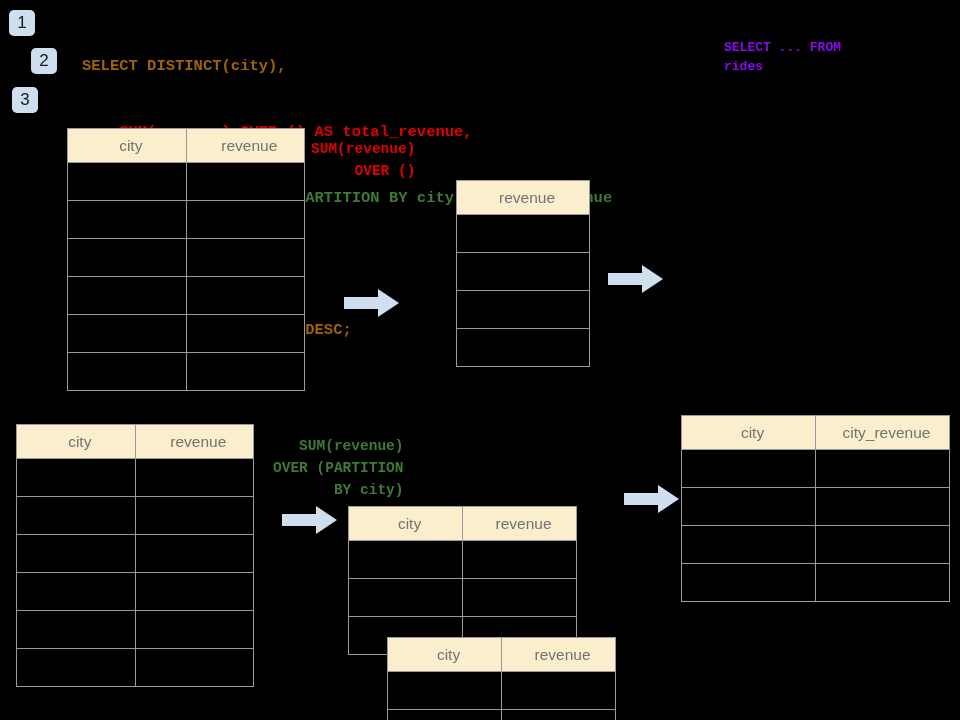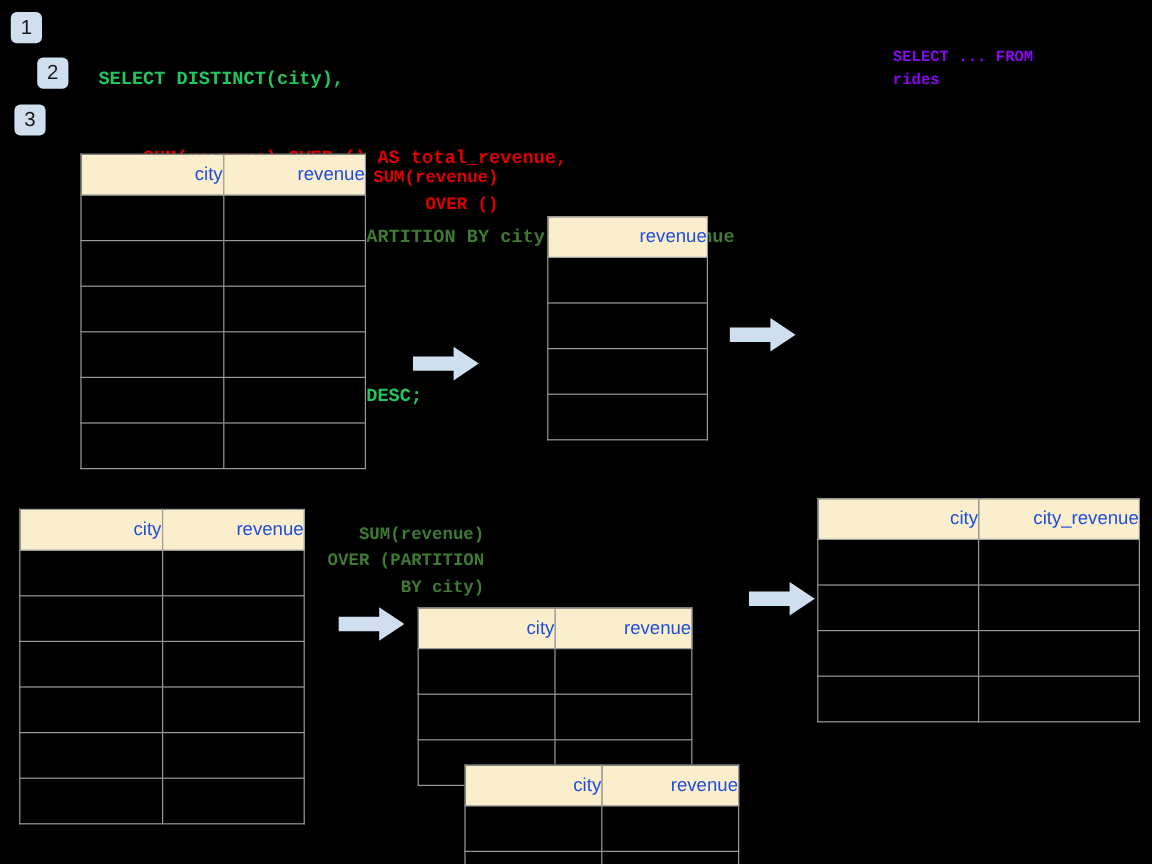--- a/index.html
+++ b/index.html
@@ -35,21 +35,21 @@
   .sql-block {
     position: absolute;
     font-family: "Liberation Mono", monospace;
     font-size: 15.5px;
     line-height: 22px;
     white-space: pre;
     font-weight: bold;
     letter-spacing: 0px;
   }
   .sql-line { white-space: pre; }
-  .tok-violet { color: #22c55e; }
+  .tok-violet { color: #a16207; }
   .tok-red    { color: #e00000; }
   .tok-green  { color: #3e7a33; }
 
   .side-note {
     position: absolute;
     font-family: "Liberation Mono", monospace;
     font-size: 13px;
     line-height: 19px;
     font-weight: bold;
     color: #8a09f0;
@@ -77,25 +77,25 @@
     background: #000000;
     border: 1px solid #9a9a9a;
   }
   .tbl th, .tbl td {
     border: 1px solid #9a9a9a;
     padding: 0;
     margin: 0;
   }
   .tbl th {
     background: #fbeecd;
-    color: #1d4ed8;
+    color: #737373;
     font-family: "Liberation Sans", sans-serif;
     font-size: 15.5px;
     font-weight: normal;
-    text-align: right;
+    text-align: center;
     padding-left: 8px;
     height: 34px;
     box-sizing: border-box;
   }
   .tbl td {
     background: #000000;
     height: 38px;
     box-sizing: border-box;
   }
 
@@ -116,21 +116,21 @@
   <div class="step-badge" style="left:12px; top:87px;">3</div>
 
   <div class="sql-block" style="left:82px; top:11px;">
     <div class="sql-line tok-violet">SELECT DISTINCT(city),</div>
     <div class="sql-line tok-red">    SUM(revenue) OVER () AS total_revenue,</div>
     <div class="sql-line tok-green">    SUM(revenue) OVER (PARTITION BY city) as city_revenue</div>
     <div class="sql-line tok-violet">  FROM rides</div>
     <div class="sql-line tok-violet">  ORDER by city_revenue DESC;</div>
   </div>
 
-  <div class="side-note" style="left:744px; top:38px;">SELECT ... FROM
+  <div class="side-note" style="left:724px; top:38px;">SELECT ... FROM
 rides</div>
 
   <div class="annot red" style="left:311px; top:138px;">SUM(revenue)
 OVER ()</div>
 
   <div class="annot green" style="left:273px; top:435px;">SUM(revenue)
 OVER (PARTITION
 BY city)</div>
 
   <table class="tbl" style="left:67px; top:128px; width:238px;">

